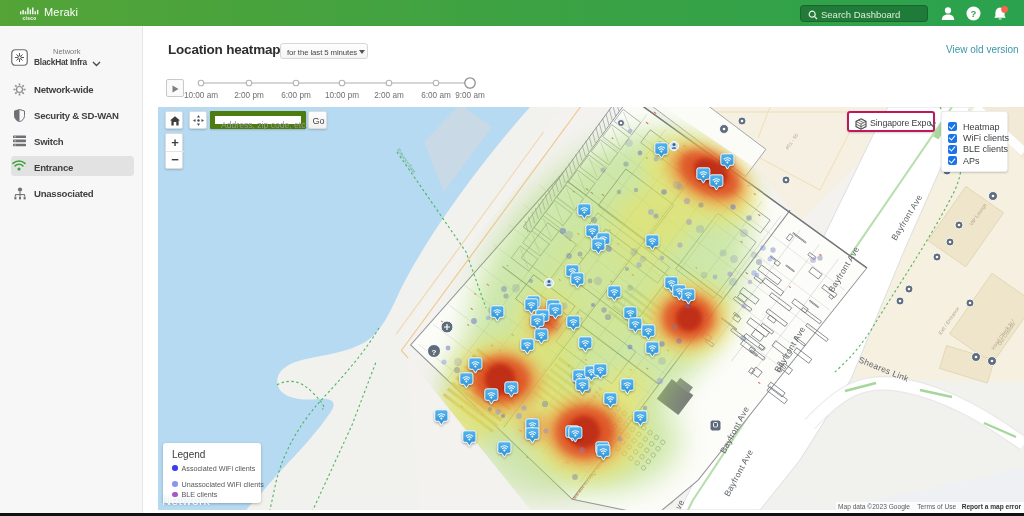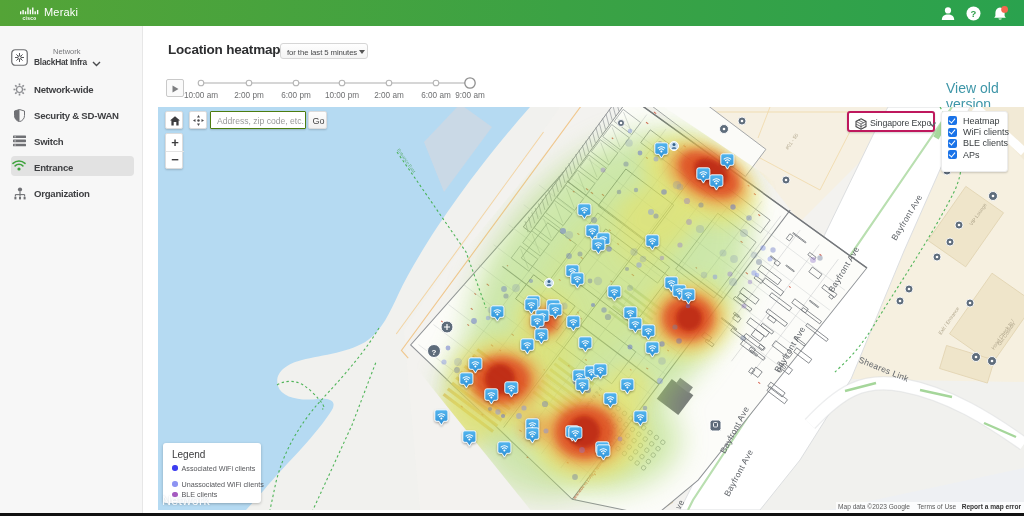--- a/index.html
+++ b/index.html
@@ -22,20 +22,27 @@
       <rect x="5.6" y="5" width="1.6" height="3.4"></rect>
         <rect x="8.4" y="0.6" width="1.6" height="7.8"></rect>
       <rect x="11.2" y="3" width="1.6" height="5.4"></rect>
         <rect x="14" y="0.6" width="1.6" height="7.8"></rect>
       <rect x="16.8" y="5" width="1.6" height="3.4"></rect>
         <rect x="19.6" y="3.4" width="1.6" height="5"></rect>
     </g>
     <text x="11" y="14.6" text-anchor="middle" font-size="5.6" font-weight="bold" fill="#fff" letter-spacing="0.4">cisco</text>
   </svg>
   <div class="abs" style="left:44px;top:6px;font-size:11px;color:#fff;letter-spacing:.2px;">Meraki</div>
+  <div class="abs" style="left:800px;top:5px;width:128px;height:17px;background:rgba(12,70,32,.42);border:1px solid rgba(0,0,0,.18);border-radius:4px;">
+     <svg class="abs" style="left:7px;top:3.5px" width="10" height="10" viewBox="0 0 10 10">
+        <circle cx="4.2" cy="4.2" r="3" fill="none" stroke="#e8f2e8" stroke-width="1.2"></circle>
+        <line x1="6.4" y1="6.4" x2="9" y2="9" stroke="#e8f2e8" stroke-width="1.3"></line>
+      </svg>
+     <div class="abs" style="left:20px;top:3px;font-size:9.5px;color:#dcecdc;">Search Dashboard</div>
+  </div>
   <svg class="abs" style="left:940px;top:6px" width="16" height="15" viewBox="0 0 16 15">
       <circle cx="8" cy="4.4" r="3.1" fill="#fff"></circle>
       <path d="M1.8 14 C1.8 9.8 4.5 8.4 8 8.4 C11.5 8.4 14.2 9.8 14.2 14 Z" fill="#fff"></path>
     </svg>
   <svg class="abs" style="left:966px;top:6px" width="15" height="15" viewBox="0 0 15 15">
       <circle cx="7.5" cy="7.5" r="7" fill="#fff"></circle>
       <text x="7.5" y="11" text-anchor="middle" font-size="9.5" font-weight="bold" fill="#2f9e4a">?</text>
     </svg>
   <svg class="abs" style="left:992px;top:5px" width="18" height="17" viewBox="0 0 18 17">
       <path d="M8 2.6 C5 3 3.4 5.2 3.4 8 L3.4 11 L2.2 12.8 L13.8 12.8 L12.6 11 L12.6 8 C12.6 5.2 11 3 8 2.6 Z" fill="#fff"></path>
@@ -114,31 +121,31 @@
         <line x1="1.4" y1="7.6" x2="1.4" y2="9.6"></line>
         <line x1="6" y1="7.6" x2="6" y2="9.6"></line>
         <line x1="10.6" y1="7.6" x2="10.6" y2="9.6"></line>
       </g>
       <g fill="#6f7074">
         <rect x="0.4" y="9.8" width="2" height="2.6"></rect>
         <rect x="5" y="9.8" width="2" height="2.6"></rect>
         <rect x="9.6" y="9.8" width="2" height="2.6"></rect>
       </g>
     </svg>
-  <div class="mitem" style="top:162px;">Organization</div>
+  <div class="mitem" style="top:162px;">Unassociated</div>
 </div>
 
 <div class="abs" style="left:168px;top:42px;font-size:13.5px;font-weight:700;color:#2d2e30;letter-spacing:-0.2px;">Location heatmap</div>
 <div class="abs" style="left:280px;top:43px;width:88px;height:16px;border:1px solid #d6d6d6;border-radius:3px;background:linear-gradient(#fefefe,#f4f4f4);">
   <div class="abs" style="left:6px;top:3.5px;font-size:7.8px;color:#47484a;letter-spacing:-0.1px;white-space:nowrap;">for the last 5 minutes</div>
   <svg class="abs" style="left:78px;top:6px" width="6" height="4" viewBox="0 0 6 4">
       <path d="M0 0 L6 0 L3 4 Z" fill="#555"></path>
     </svg>
 </div>
-<div class="abs" style="left:946px;top:44px;font-size:14px;color:#3e96a8;margin-top:36px;">View old version</div>
+<div class="abs" style="left:946px;top:44px;font-size:10px;color:#3e96a8;">View old version</div>
 
 <div class="abs" style="left:166px;top:79px;width:18px;height:18px;border:1px solid #c9c9c9;border-radius:2px;background:#fafafa;">
   <svg class="abs" style="left:5px;top:4.5px" width="7" height="8" viewBox="0 0 7 8">
       <path d="M0.5 0.5 L6.5 4 L0.5 7.5 Z" fill="#7d7e80"></path>
     </svg>
 </div>
 <svg class="abs" style="left:169px;top:76px" width="330" height="26" viewBox="0 0 330 26">
   <line x1="32" y1="7" x2="301" y2="7" stroke="#c9c9c9" stroke-width="1.6"></line>
   <g fill="#fff" stroke="#b5b5b5" stroke-width="1.1">
     <circle cx="32" cy="7" r="2.8"></circle>
@@ -810,21 +817,21 @@
   <svg style="position:absolute;left:3px;top:3px" width="11" height="11" viewBox="0 0 11 11">
       <g fill="#4a4a4c">
         <path d="M5.5 0 L7 2.5 L4 2.5 Z"></path>
         <path d="M5.5 11 L7 8.5 L4 8.5 Z"></path>
         <path d="M0 5.5 L2.5 4 L2.5 7 Z"></path>
         <path d="M11 5.5 L8.5 4 L8.5 7 Z"></path>
         <circle cx="5.5" cy="5.5" r="1.2"></circle>
       </g>
     </svg>
 </div>
-<div class="ctrl" style="left:210px;top:111px;width:96px;height:18px;background:#fff;border:1px solid #4d7c0f;border-radius:1px;">
+<div class="ctrl" style="left:210px;top:111px;width:96px;height:18px;background:#fff;border:5px solid #4d7c0f;border-radius:1px;">
   <div style="position:absolute;left:6px;top:4px;font-size:8.6px;color:#9a9a9a;white-space:nowrap;">Address, zip code, etc.</div>
 </div>
 <div class="ctrl" style="left:308px;top:111px;width:19px;height:18px;background:linear-gradient(#fdfdfd,#f1f1f1);">
   <div style="position:absolute;left:3.5px;top:4px;font-size:9px;color:#444;">Go</div>
 </div>
 <div class="ctrl" style="left:165px;top:133px;width:18px;height:36px;">
   <div style="position:absolute;left:0;top:0;width:18px;height:18px;border-bottom:1px solid #e3e3e3;color:#3c3c3e;font-size:13px;font-weight:700;text-align:center;line-height:17px;">+</div>
   <div style="position:absolute;left:0;top:18px;width:18px;height:17px;color:#3c3c3e;font-size:13px;font-weight:700;text-align:center;line-height:15px;">−</div>
 </div>
 
@@ -832,21 +839,21 @@
   <svg style="position:absolute;left:6px;top:4.5px" width="12" height="12" viewBox="0 0 12 12">
       <path d="M6 0.8 L11 3.4 L11 8.6 L6 11.2 L1 8.6 L1 3.4 Z" fill="none" stroke="#4a4a4c" stroke-width="1.1"></path>
       <path d="M1 3.4 L6 6 L11 3.4 M6 6 L6 11.2 M3.5 2.1 L8.5 4.7 M1 6 L6 8.6 L11 6" fill="none" stroke="#4a4a4c" stroke-width="0.8"></path>
     </svg>
   <div style="position:absolute;left:21px;top:5px;font-size:8.8px;color:#3c4043;letter-spacing:-0.1px;white-space:nowrap;">Singapore Expo</div>
   <svg style="position:absolute;left:80px;top:8.5px" width="7" height="5" viewBox="0 0 7 5">
       <path d="M0.5 0.5 L3.5 4 L6.5 0.5" fill="none" stroke="#5f6368" stroke-width="1.2"></path>
     </svg>
 </div>
 
-<div class="ctrl" style="left:941px;top:111px;width:67px;height:61px;border-radius:3px;border:1px solid #ececec;padding:4px 0 0 6px;">
+<div class="ctrl" style="left:941px;top:111px;width:67px;height:61px;border-radius:3px;border:1px solid #ececec;padding:10px 0 0 6px;">
   <div class="cbrow"><span class="cb"></span>Heatmap</div>
   <div class="cbrow"><span class="cb"></span>WiFi clients</div>
   <div class="cbrow"><span class="cb"></span>BLE clients</div>
   <div class="cbrow"><span class="cb"></span>APs</div>
 </div>
 
 <div class="ctrl" style="left:163px;top:443px;width:98px;height:60px;border:none;border-radius:3px;box-shadow:0 1px 3px rgba(0,0,0,.25);padding:6px 18px 0 9px;">
   <div style="font-size:10px;color:#3a3a3c;margin-bottom:3.5px;">Legend</div>
   <div style="display:flex;align-items:center;height:9px;margin-bottom:7px;">
       <span style="width:5.5px;height:5.5px;border-radius:50%;background:#3d3df0;margin-right:4px;flex:none"></span>

